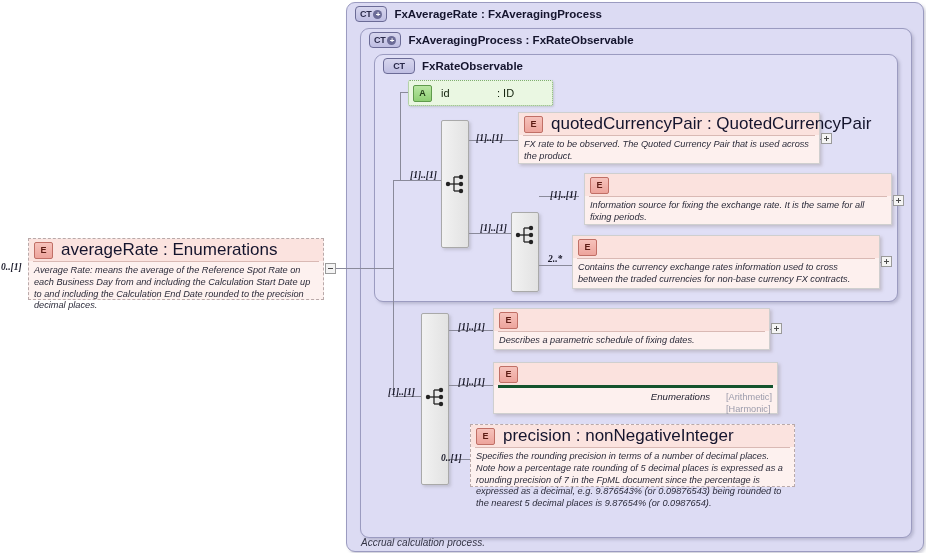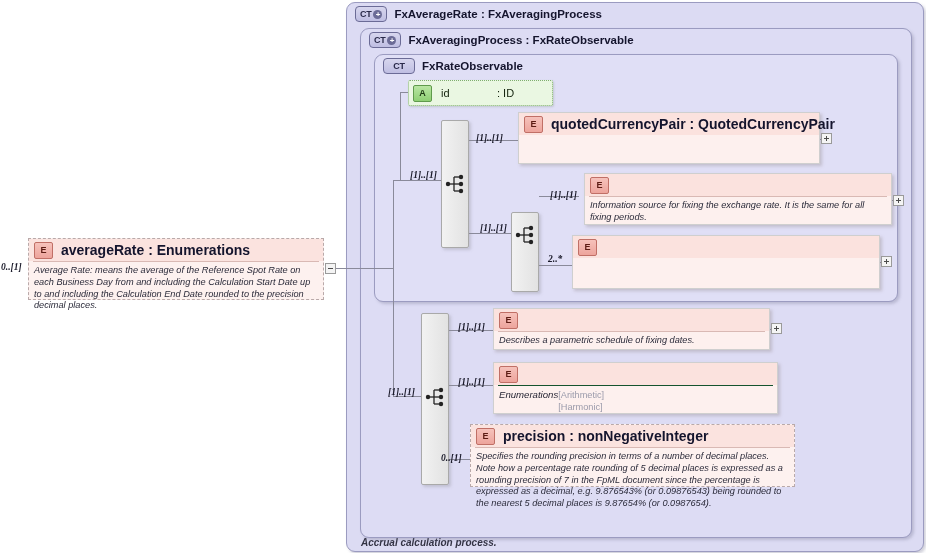--- a/index.html
+++ b/index.html
@@ -48,21 +48,21 @@
     background:#6b6b96;
     color:#ffffff;
     font-size:8px;line-height:9px;text-align:center;font-weight:bold;
   }
   .frame-name{
     font-size:11.5px;font-weight:bold;color:#14142d;
     font-family:"Liberation Sans", sans-serif;
   }
   .frame-note{
     position:absolute;left:14px;bottom:3px;
-    font-size:10px;font-style:italic;color:#333344;font-weight:bold;
+    font-size:10px;font-style:italic;color:#333344;
   }
 
   
   .attr-box{
     position:absolute;left:408px;top:80px;width:143px;height:24px;
     background:#eaf7e2;
     border:1px dotted #7fae6e;
     border-radius:2px;
     display:flex;align-items:center;
     box-shadow:1px 1px 2px rgba(120,140,120,.3);
@@ -103,40 +103,41 @@
   .e-badge{
     width:17px;height:15px;
     background:linear-gradient(#f6c2bb,#eda49c);
     border:1px solid #c06f66;
     border-radius:2px;
     font-size:9px;font-weight:bold;color:#5c1c14;
     display:flex;align-items:center;justify-content:center;
     flex:0 0 auto;
   }
   .e-name{
-    font-size:14px;font-weight:bold;color:#14142d;
+    font-size:17px;font-weight:normal;color:#14142d;
     white-space:nowrap;
   }
   .ebox .ebody{
     border-top:1px solid #d9b9b4;
     margin:0 4px;
     padding:3px 1px 4px 1px;
     font-size:9.2px;
     font-style:italic;
     color:#2b2b3a;
     line-height:1.28;
   }
   .enum-body{
-    display:flex;gap:0;align-items:flex-start;
-    border-top:1px solid #14532d;
+    display:flex;gap:8px;align-items:flex-start;
+    border-top:3px solid #14532d;
     margin:0 4px;
     padding:3px 1px 4px 1px;
+    justify-content:flex-end;
   }
   .enum-label{font-size:9.6px;font-style:italic;color:#1f1f2e;white-space:nowrap;}
-  .enum-values{font-size:9.2px;color:#9b9bab;line-height:1.35;}
+  .enum-values{font-size:9.2px;color:#9b9bab;line-height:1.35;margin-left:8px;}
 
   
   .expander{
     position:absolute;
     width:11px;height:11px;
     background:#f4f4f4;
     border:1px solid #9a9a9a;
     box-sizing:border-box;
   }
   .expander::before{
@@ -284,37 +285,39 @@
       <circle cx="16" cy="18" r="2.2" fill="#222"></circle>
     </svg>
   </div>
   <div class="card" style="left:388px;top:387px;">[1]..[1]</div>
 
   <div class="ebox" style="left:518px;top:112px;width:302px;height:52px;">
     <div class="etitle">
       <span class="e-badge">E</span>
       <span class="e-name">quotedCurrencyPair : QuotedCurrencyPair</span>
     </div>
+    <div class="ebody">FX rate to be observed. The Quoted Currency Pair that is used across the product.</div>
   </div>
   <div class="card" style="left:476px;top:133px;">[1]..[1]</div>
   <div class="expander plus" style="left:821px;top:133px;"></div>
 
   <div class="ebox" style="left:584px;top:173px;width:308px;height:52px;">
     <div class="etitle">
       <span class="e-badge">E</span>
     </div>
     <div class="ebody">Information source for fixing the exchange rate. It is the same for all fixing periods.</div>
   </div>
   <div class="card" style="left:550px;top:190px;">[1]..[1]</div>
   <div class="expander plus" style="left:893px;top:195px;"></div>
 
   <div class="ebox" style="left:572px;top:235px;width:308px;height:54px;">
     <div class="etitle">
       <span class="e-badge">E</span>
     </div>
+    <div class="ebody">Contains the currency exchange rates information used to cross between the traded currencies for non-base currency FX contracts.</div>
   </div>
   <div class="card" style="left:548px;top:254px;">2..*</div>
   <div class="expander plus" style="left:881px;top:256px;"></div>
 
   <div class="ebox" style="left:493px;top:308px;width:277px;height:42px;">
     <div class="etitle">
       <span class="e-badge">E</span>
     </div>
     <div class="ebody">Describes a parametric schedule of fixing dates.</div>
   </div>

